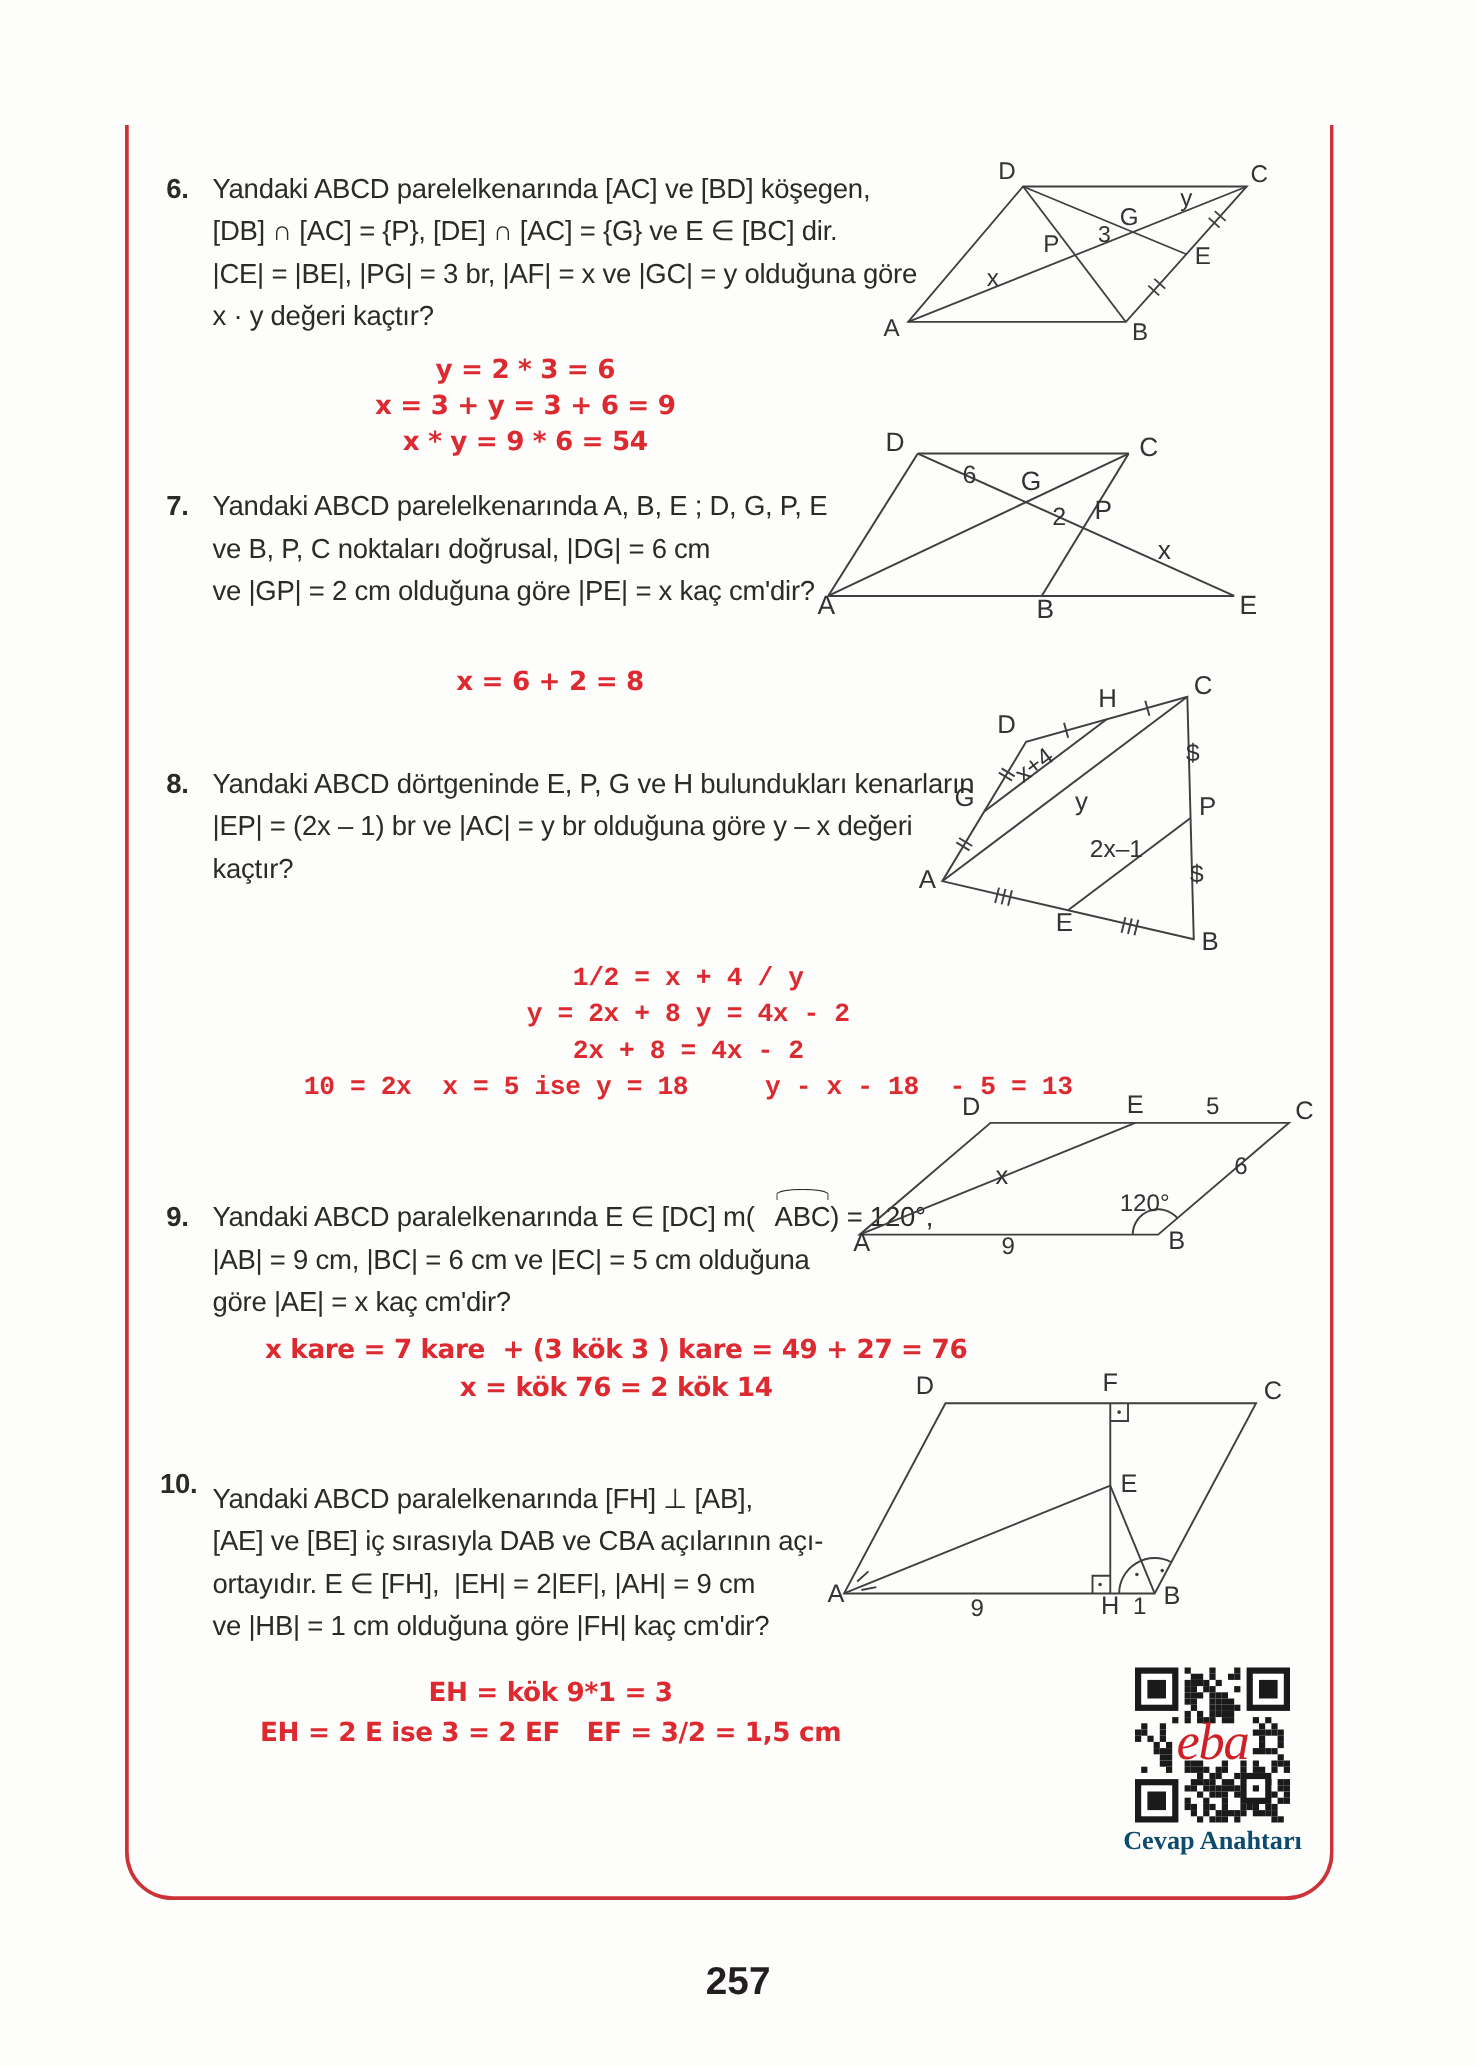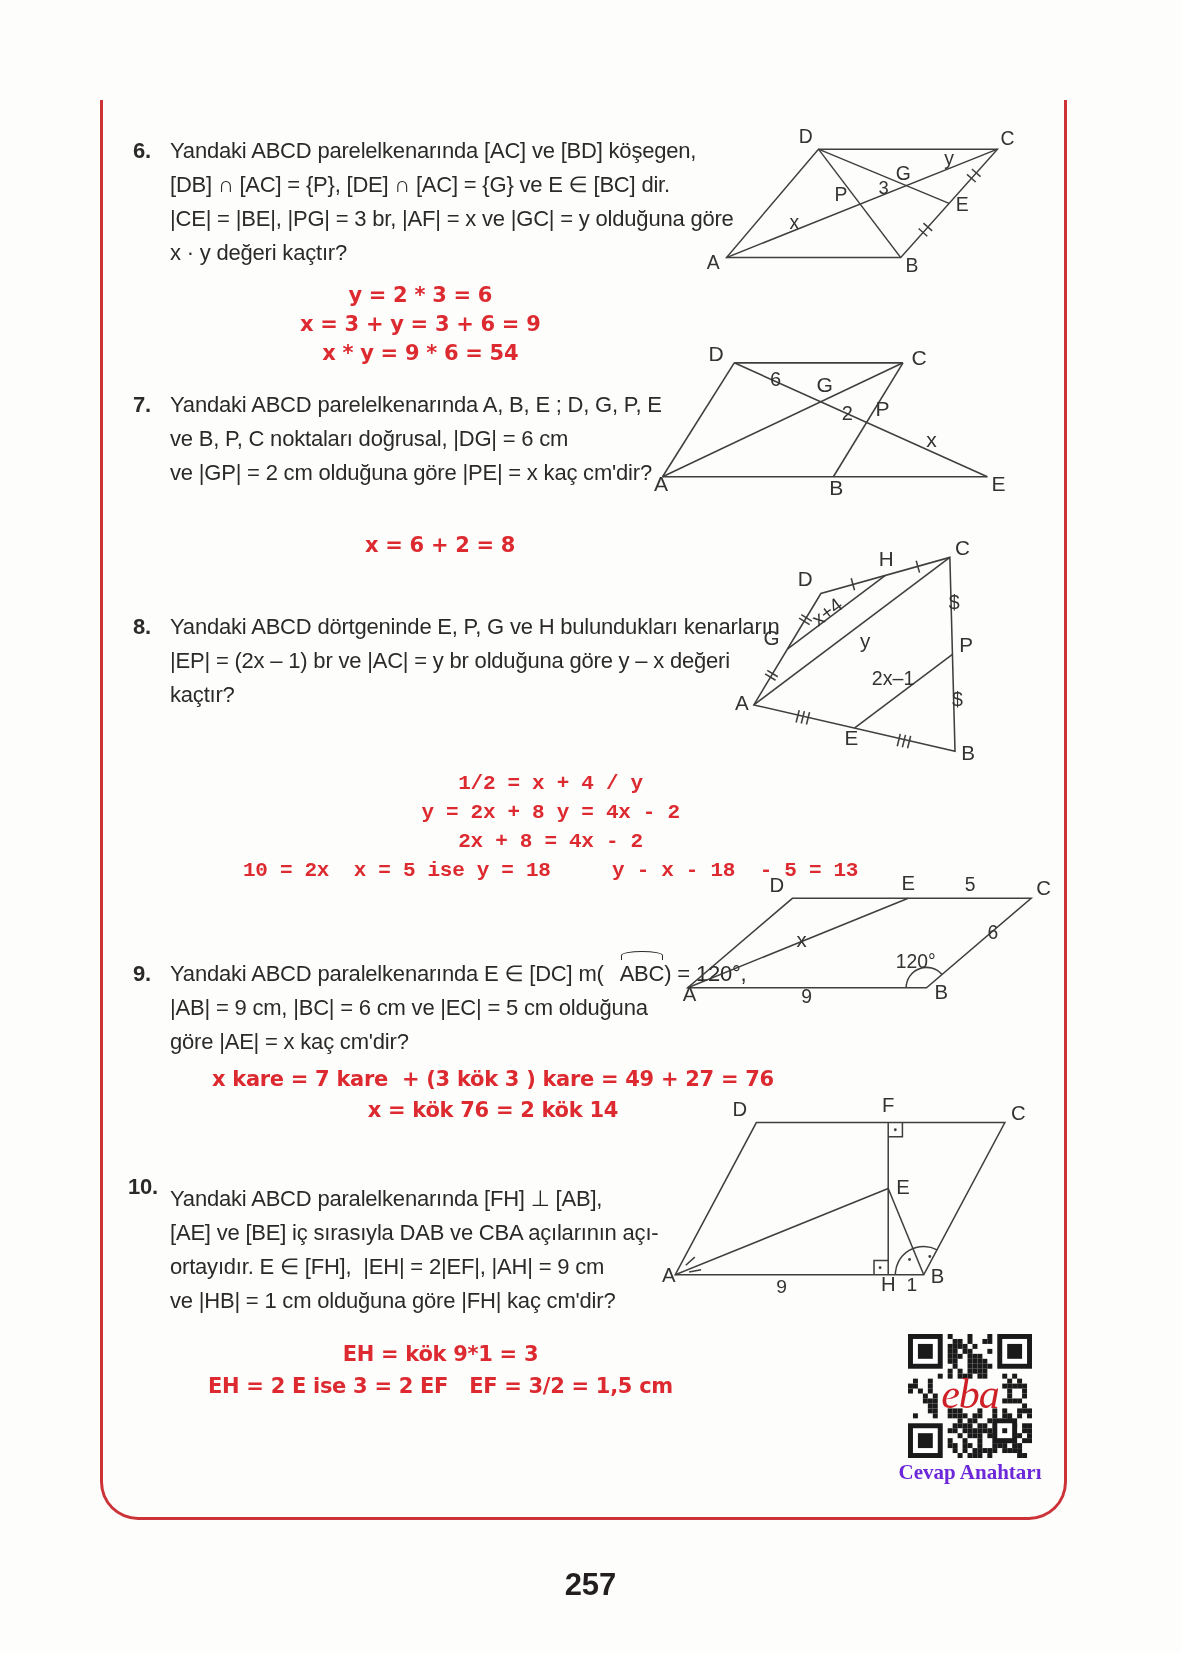--- a/index.html
+++ b/index.html
@@ -19,21 +19,21 @@
   svg text{fill:#333;font-family:"Liberation Sans",sans-serif;font-size:20px;stroke:none;}
   svg text.small{font-size:19px;}
   .overarc{position:relative;display:inline-block;margin-left:16px;}
   .overarc::before{content:"";position:absolute;left:1px;right:1px;top:-6px;height:8px;
       border:1.6px solid #2b2a29;border-bottom:none;border-radius:50% 50% 0 0;}
   .qr-wrap{position:absolute;left:908px;top:1334px;width:124px;height:124px;}
   .qr-logo{position:absolute;left:50%;top:50%;transform:translate(-50%,-54%);
       color:#ce2127;font-family:"Liberation Serif",serif;font-style:italic;
       font-weight:normal;font-size:42px;letter-spacing:-1px;}
   .answer-key{position:absolute;left:845px;top:1460px;width:250px;text-align:center;
-      font-family:"Liberation Serif",serif;font-weight:bold;font-size:21px;color:#6d28d9;}
+      font-family:"Liberation Serif",serif;font-weight:bold;font-size:21px;color:#0c4a6e;}
   .page-number{position:absolute;left:0;top:1567px;width:1181px;text-align:center;
       font-weight:bold;font-size:31px;color:#231f20;}
 </style>
 </head>
 <body>
 
 <div class="page">
   <div class="frame"></div>
 
   <div class="question" style="left:133px;top:134px;width:600px;">

